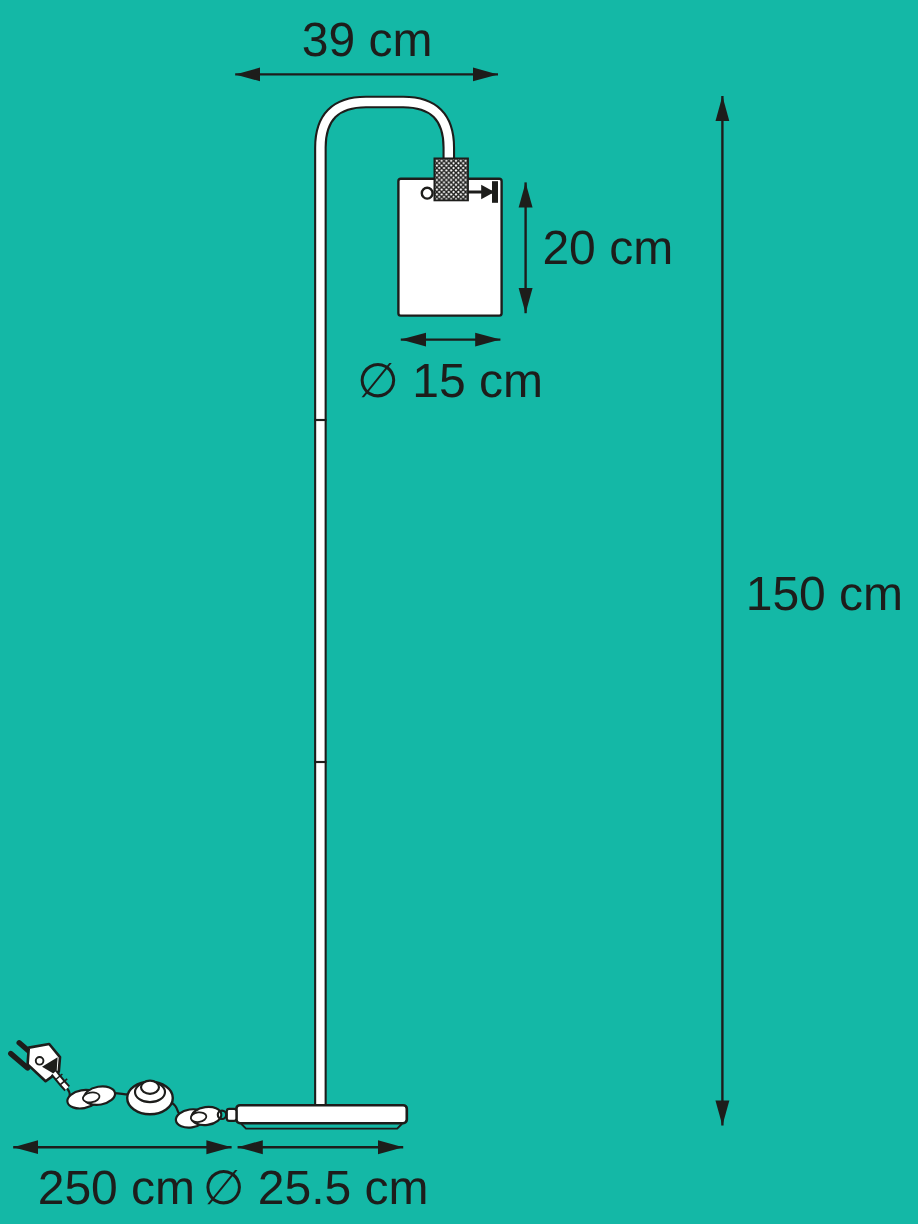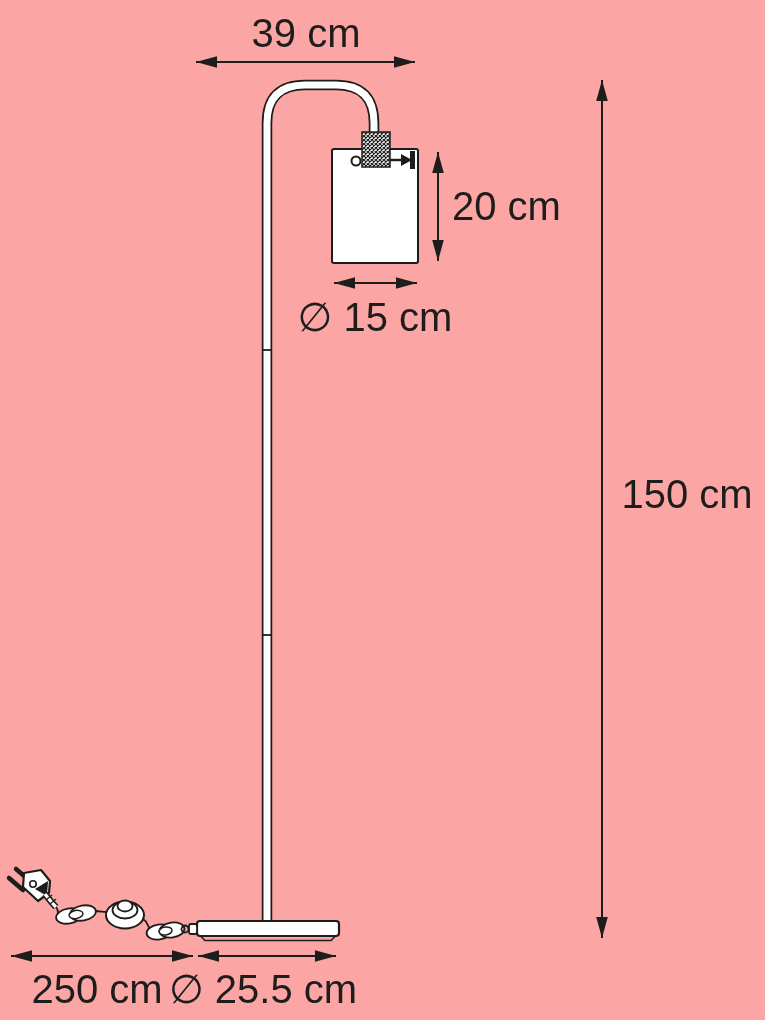--- a/index.html
+++ b/index.html
@@ -4,21 +4,21 @@
 <style>
   html, body {
     margin: 0;
     padding: 0;
     background: #ffffff;
   }
   .canvas {
     position: relative;
     width: 765px;
     height: 1020px;
-    background: #fca5a5;
+    background: #14b8a6;
     overflow: hidden;
   }
   svg {
     display: block;
   }
   .dim-label {
     font-family: "Liberation Sans", "DejaVu Sans", sans-serif;
     font-size: 40px;
     fill: #1d1d1b;
   }

